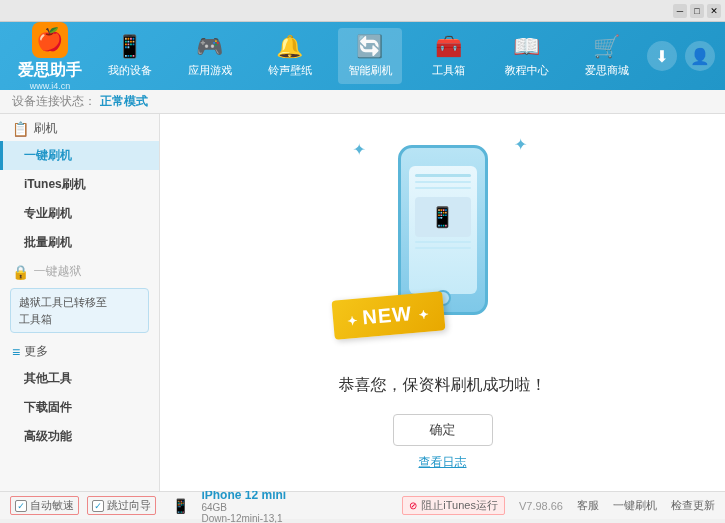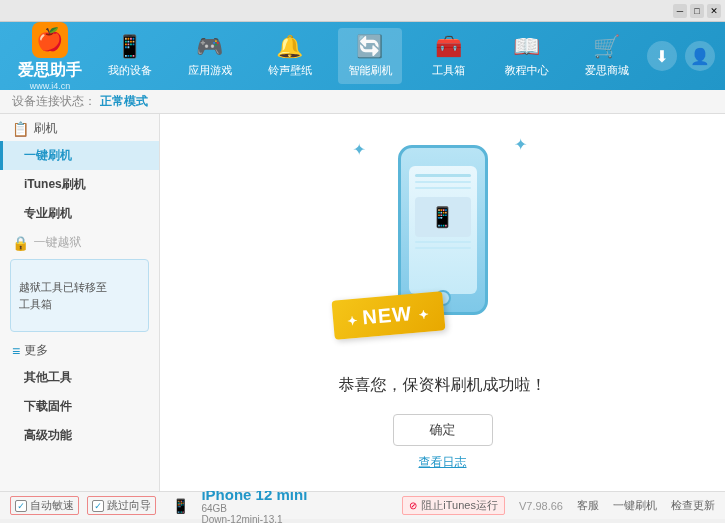--- a/index.html
+++ b/index.html
@@ -118,21 +118,21 @@
       color: #2196c8;
       border-left: 3px solid #2196c8;
       padding-left: 21px;
     }
 
     .sidebar-notice {
       margin: 4px 10px;
       background: #e8f4fb;
       border: 1px solid #b8ddf0;
       border-radius: 4px;
-      padding: 19px 8px;
+      padding: 5px 8px;
       font-size: 11px; color: #555; line-height: 1.5;
     }
 
     
     .content {
       flex: 1;
       background: white;
       display: flex;
       flex-direction: column;
       align-items: center;
@@ -242,21 +242,21 @@
     .cb-box {
       width: 12px; height: 12px;
       border: 1px solid #888; border-radius: 2px;
       background: white;
       display: flex; align-items: center; justify-content: center;
       font-size: 9px; color: #2196c8;
     }
     .device-info {
       margin-left: 8px;
     }
-    .device-name { font-size: 15px; color: #2196c8; font-weight: bold; }
+    .device-name { font-size: 12px; color: #2196c8; font-weight: bold; }
     .device-detail { font-size: 10px; color: #888; }
     .device-icon { color: #2196c8; font-size: 14px; margin-right: 4px; }
 
     .bottom-right {
       display: flex; align-items: center; gap: 14px;
     }
     .bottom-link {
       font-size: 11px; color: #666; cursor: pointer;
     }
     .version { color: #999; }
@@ -343,20 +343,23 @@
       <span>刷机</span>
     </div>
     <div class="sidebar-item active">
       <span>一键刷机</span>
     </div>
     <div class="sidebar-item">
       <span>iTunes刷机</span>
     </div>
     <div class="sidebar-item">
       <span>专业刷机</span>
+    </div>
+    <div class="sidebar-item">
+      <span>批量刷机</span>
     </div>
 
     <div class="sidebar-section-header" style="color:#aaa;">
       <span class="icon" style="color:#aaa;">🔒</span>
       <span>一键越狱</span>
     </div>
     <div class="sidebar-notice">
       <span style="white-space:pre-line;">越狱工具已转移至
 工具箱</span>
     </div>

